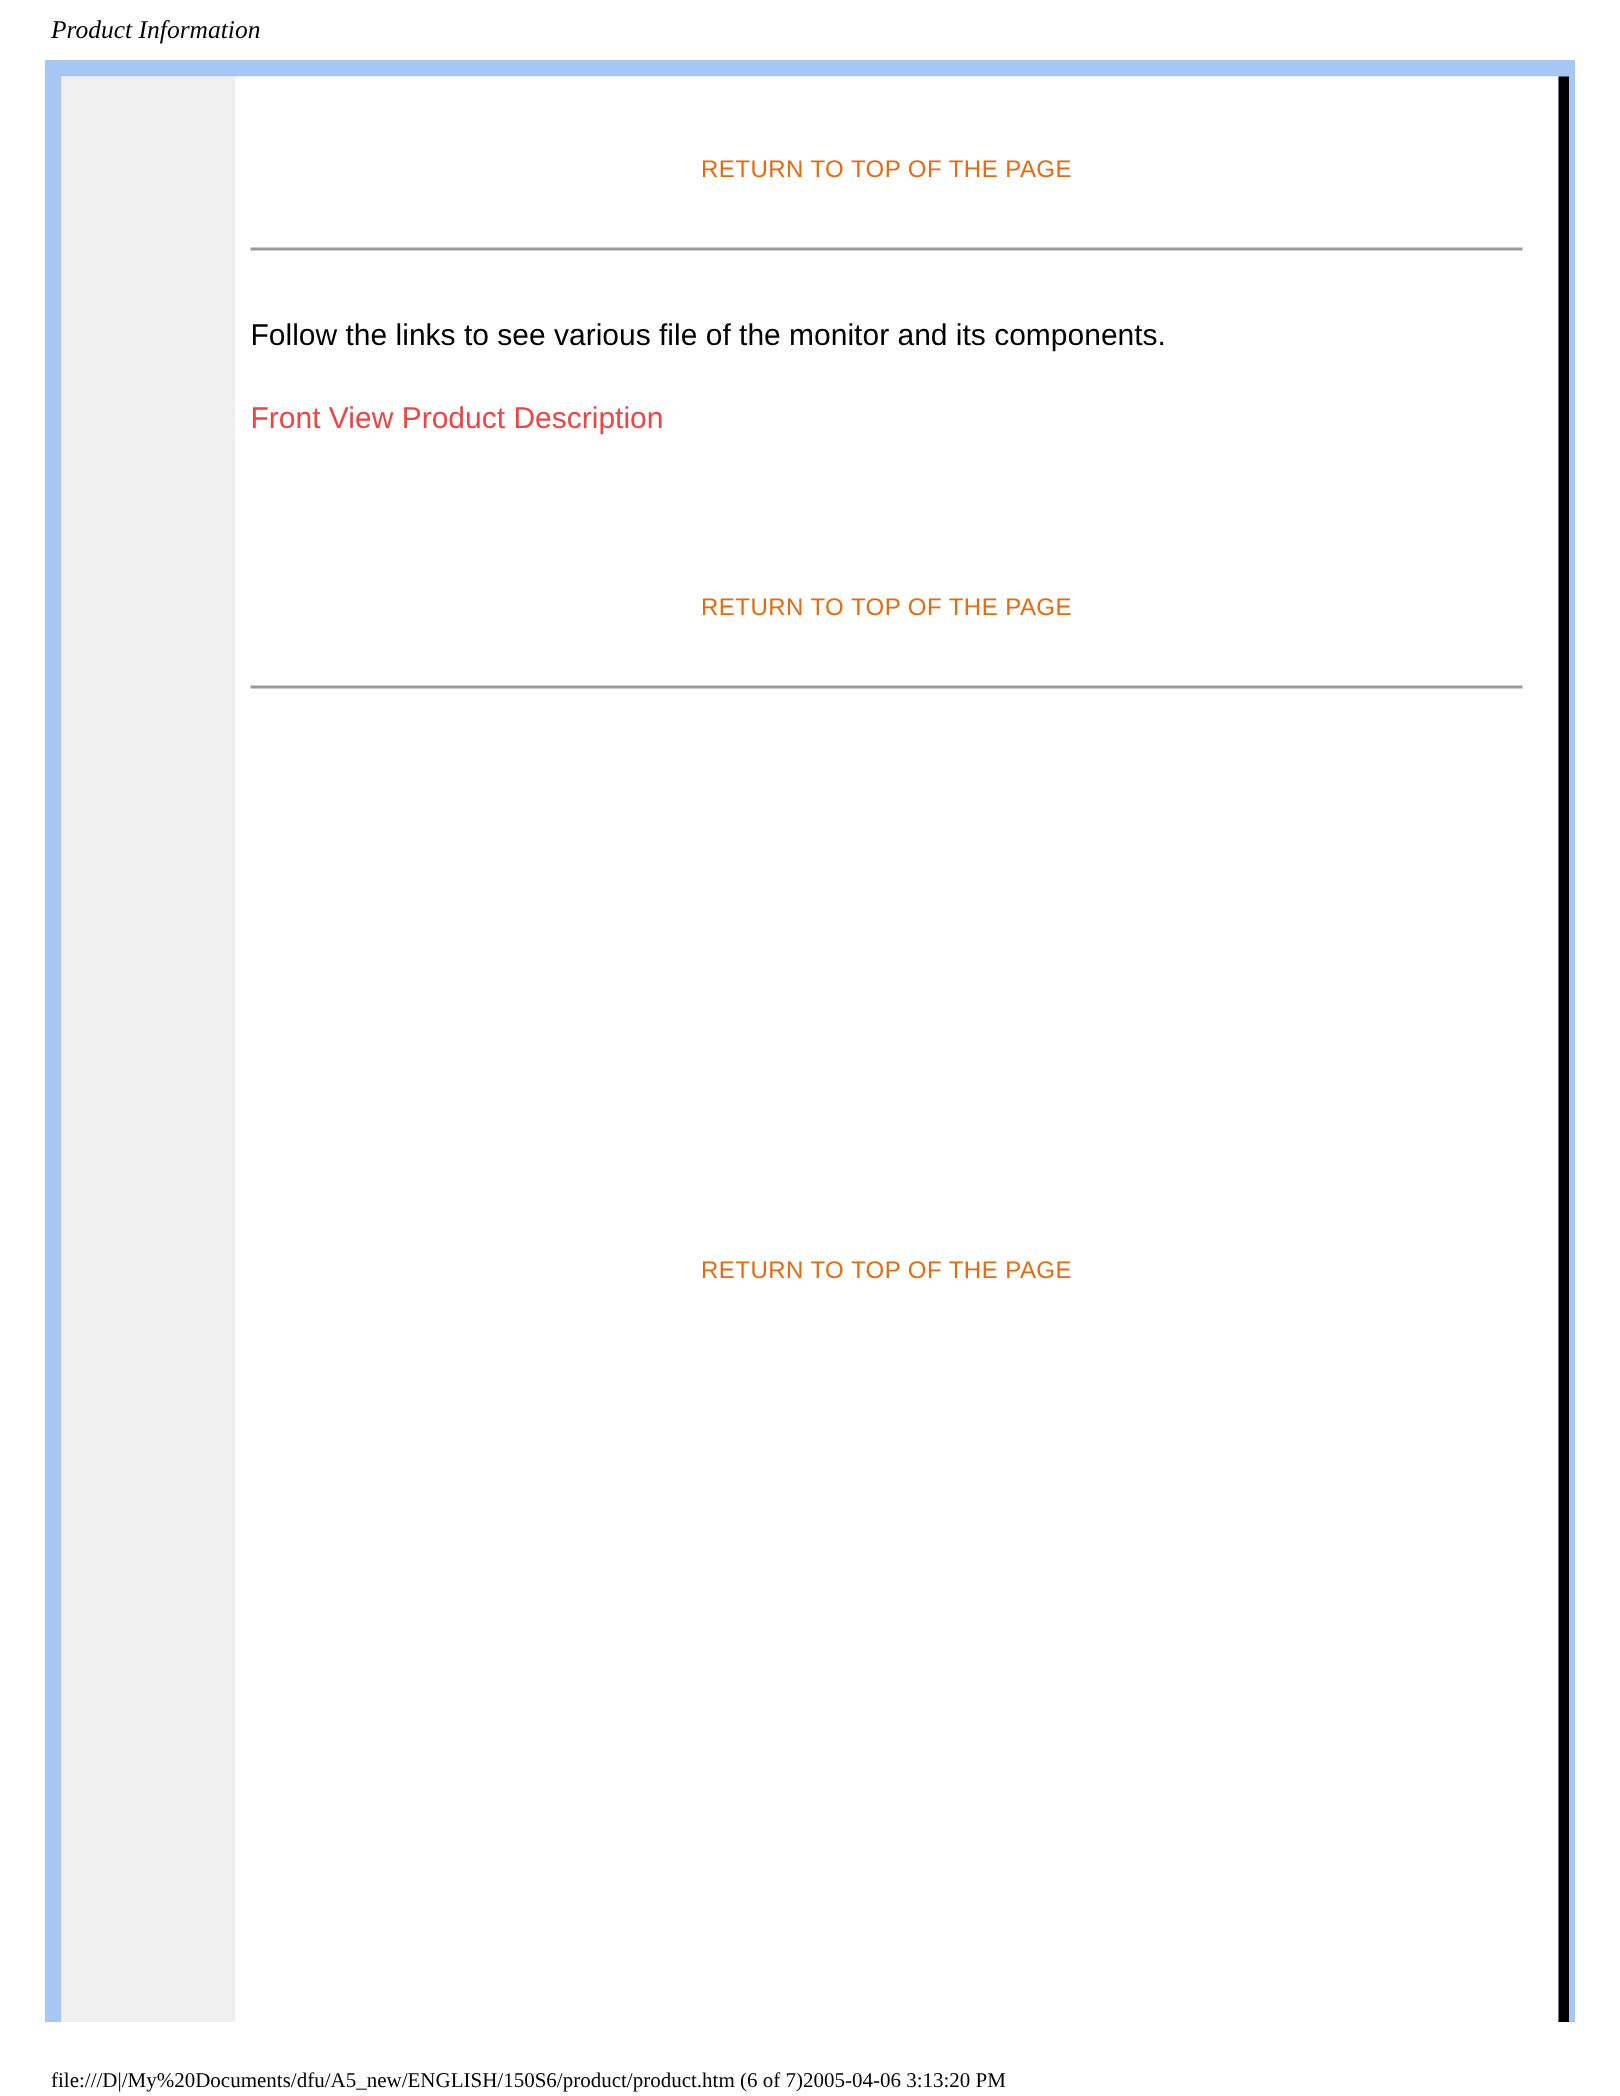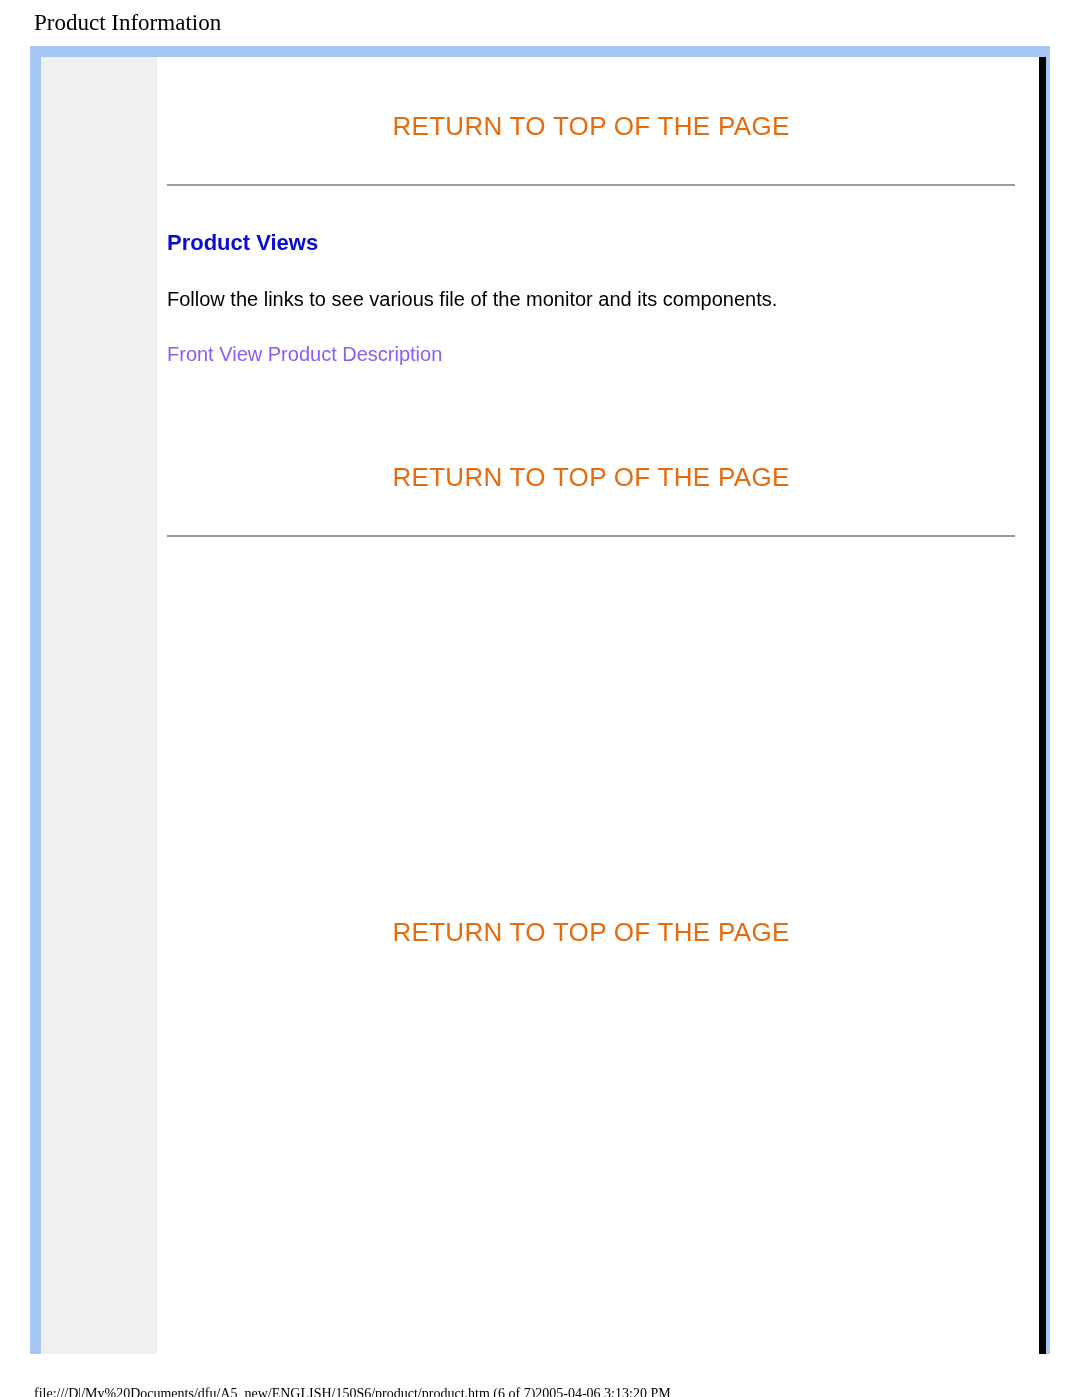--- a/index.html
+++ b/index.html
@@ -3,23 +3,24 @@
 <meta charset="utf-8">
 <style>
   * { box-sizing: border-box; }
   html, body { margin: 0; padding: 0; }
   body {
     font-family: "Times New Roman", Times, serif;
     background: #ffffff;
     width: 1080px;
   }
   .header-title {
-    font-size: 23px;
+    font-size: 17px;
     color: #000;
     padding: 10px 0 10px 34px;
+    font-style: italic;
   }
   .outer-blue {
     margin: 0 30px;
     background: #a6c7f5;
     padding: 11px 11px 0 11px;
     position: relative;
   }
   .shadow-right {
     position: absolute;
     top: 11px;
@@ -41,21 +42,21 @@
   .content {
     flex: 1;
     background: #ffffff;
     padding: 0 24px 0 10px;
     font-family: Arial, Helvetica, sans-serif;
   }
   .return-link {
     display: block;
     text-align: center;
     color: #e76a0c;
-    font-size: 26px;
+    font-size: 16px;
     text-decoration: none;
     margin: 54px 0 42px 0;
     letter-spacing: 0.3px;
   }
   .return-link.r2 { margin-top: 96px; margin-bottom: 42px; }
   .return-link.r3 { margin-top: 380px; margin-bottom: 60px; }
   hr.sep {
     border: none;
     border-top: 2px solid #9a9a9a;
     margin: 0 0 44px 0;
@@ -68,24 +69,25 @@
     font-family: Arial, Helvetica, sans-serif;
   }
   .body-text {
     color: #000;
     font-size: 20px;
     margin: 0 0 30px 0;
     line-height: 1.35;
     font-family: Arial, Helvetica, sans-serif;
   }
   .blue-link {
-    color: #8b5cf6;
+    color: #ef4444;
     font-size: 20px;
     text-decoration: none;
     display: inline-block;
+    margin-bottom: 10px;
     font-family: Arial, Helvetica, sans-serif;
   }
   .tilt-line {
     font-size: 20px;
     font-weight: bold;
     margin: 140px 0 0 6px;
     font-family: Arial, Helvetica, sans-serif;
   }
   .tilt-num { color: #e76a0c; }
   .tilt-label { color: #000; }
@@ -104,21 +106,20 @@
 <div class="outer-blue">
   <div class="shadow-right"></div>
   <div class="inner-row">
     <div class="sidebar"></div>
     <div class="content">
 
       <a href="#" class="return-link">RETURN TO TOP OF THE PAGE</a>
 
       <hr class="sep">
 
-      <div class="section-heading">Product Views</div>
 
       <div class="body-text">Follow the links to see various file of the monitor and its components.</div>
 
       <a href="#" class="blue-link">Front View Product Description</a>
 
       <a href="#" class="return-link r2">RETURN TO TOP OF THE PAGE</a>
 
       <hr class="sep">
 
 

